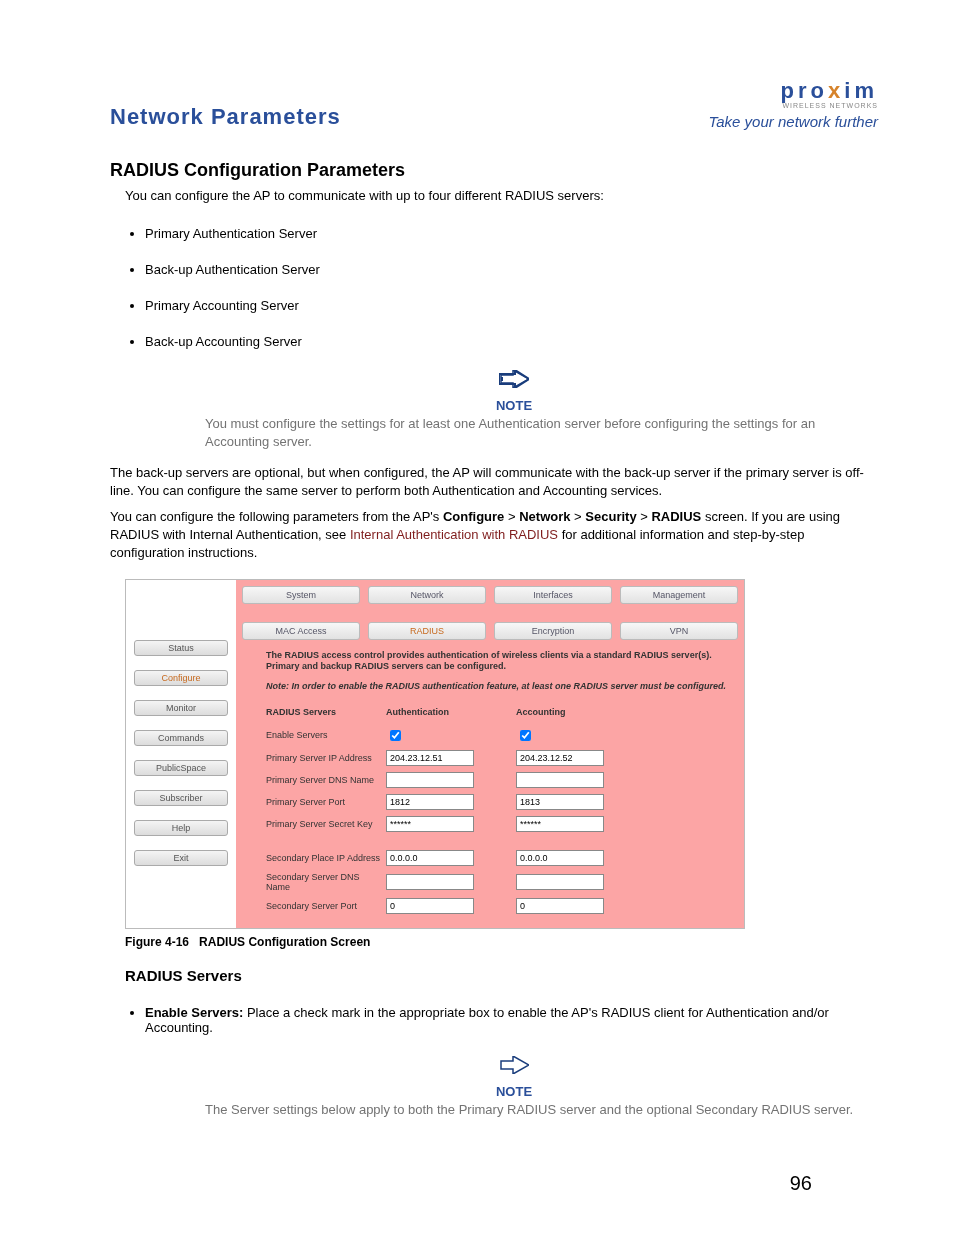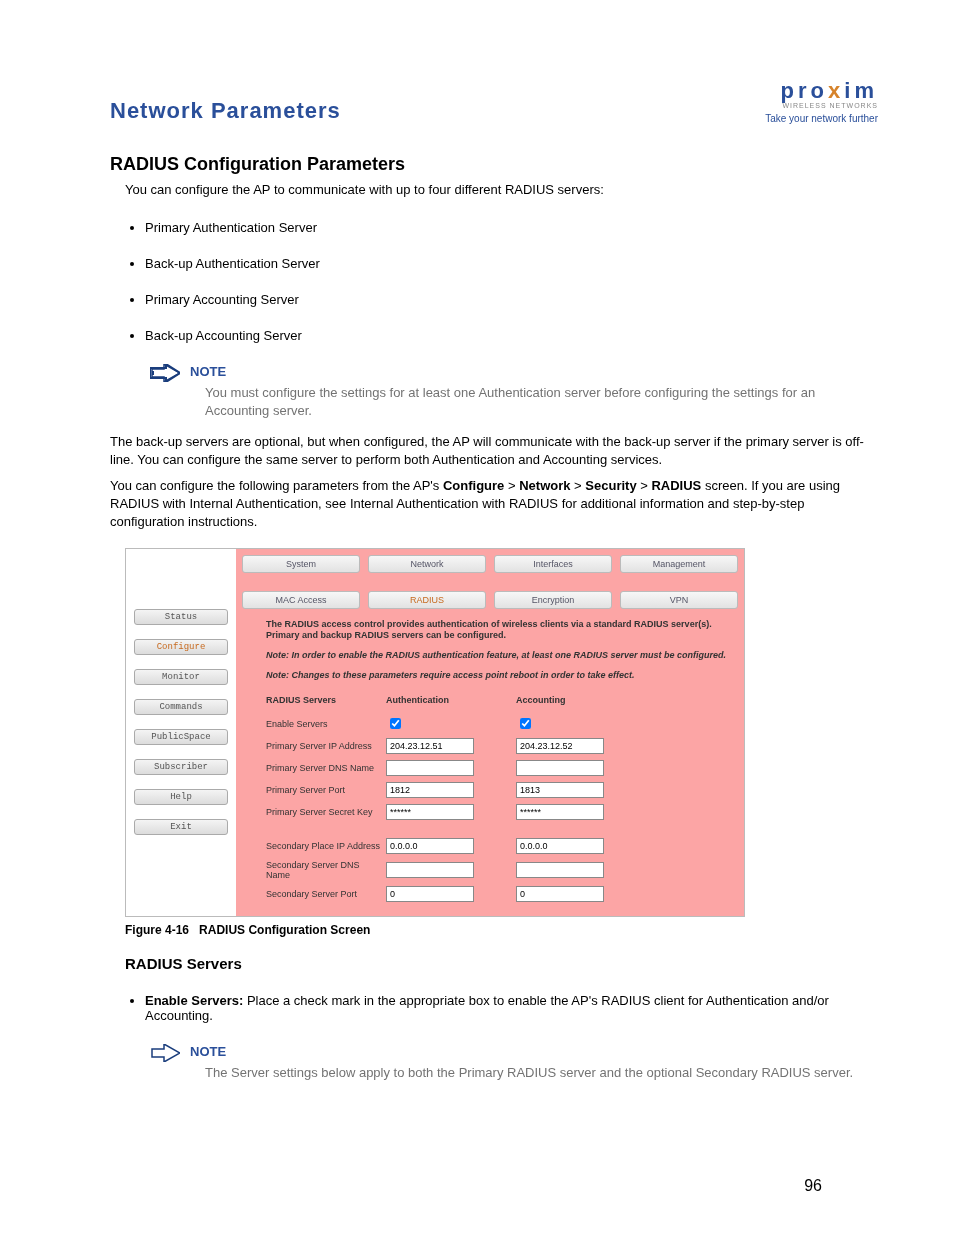--- a/index.html
+++ b/index.html
@@ -41,21 +41,22 @@
   .logo-x {
     color: #d6832b;
   }
   .logo-sub1 {
     color: #888;
     font-size: 7px;
     letter-spacing: 1px;
   }
   .logo-sub2 {
     color: #2a4f9a;
-    font-size: 10px;
+    font-size: 15px;
+    font-style: italic;
     margin-top: 4px;
     margin-left: 44px;
   }
   .h2 {
     font-size: 18px;
     font-weight: bold;
     margin: 10px 0 6px 0;
   }
   .h3 {
     font-size: 15px;
@@ -74,53 +75,54 @@
   }
   ul.bullets li {
     list-style: disc;
     margin: 21px 0;
   }
   .note-block {
     margin: 8px 0 12px 40px;
   }
   .note-row {
     display: flex;
-    align-items: flex-start;
+    align-items: center;
     gap: 10px;
+    flex-direction: column;
   }
   .note-arrow {
     width: 30px;
     height: 18px;
     flex-shrink: 0;
   }
   .note-arrow svg { display: block; }
   .note-heading {
     color: #2a4f9a;
     font-weight: bold;
     font-size: 13px;
   }
   .note-text {
     color: #737373;
     font-size: 13px;
     margin-left: 55px;
     margin-top: 2px;
     line-height: 1.4;
   }
-  .link { color: #000000; margin-top: 7px; }
+  .link { color: #7f1d1d; margin-top: 7px; }
   .bold { font-weight: bold; }
   .figure-caption {
     font-size: 12px;
     margin: 6px 0 18px 15px;
   }
   .figure-caption .fig-label { font-weight: bold; }
   .page-number {
     position: absolute;
     bottom: 40px;
-    right: 110px;
-    font-size: 16px;
+    right: 120px;
+    font-size: 20px;
   }
   
   .screenshot {
     width: 620px;
     margin: 16px 0 6px 15px;
     border: 1px solid #bbb;
     background: #fff;
     font-family: Verdana, Arial, sans-serif;
     font-size: 10px;
     color: #333;
@@ -138,21 +140,20 @@
   .ss-sidebtn {
     display: block;
     background: linear-gradient(#f4f4f4, #dcdcdc);
     border: 1px solid #aaa;
     border-radius: 3px;
     text-align: center;
     font-size: 9px;
     color: #555;
     padding: 2px 0;
     margin-bottom: 14px;
-    font-family: Liberation Mono, monospace;
   }
   .ss-sidebtn.active { color: #c76a1f; }
   .ss-main {
     flex: 1;
     background: #fca5a5;
     padding-bottom: 8px;
   }
   .ss-tabrow {
     display: flex;
     gap: 8px;
@@ -276,21 +277,20 @@
         </div>
         <div class="ss-tabrow" style="padding-top:18px">
           <span class="ss-tab">MAC Access</span>
           <span class="ss-tab active">RADIUS</span>
           <span class="ss-tab">Encryption</span>
           <span class="ss-tab">VPN</span>
         </div>
         <div class="ss-desc">
           <p class="boldline">The RADIUS access control provides authentication of wireless clients via a standard RADIUS server(s). Primary and backup RADIUS servers can be configured.</p>
           <p class="boldline italic">Note: In order to enable the RADIUS authentication feature, at least one RADIUS server must be configured.</p>
-          <p class="boldline italic">Note: Changes to these parameters require access point reboot in order to take effect.</p>
         </div>
         <div class="ss-form">
           <div class="ss-colhead">
             <div>RADIUS Servers</div>
             <div>Authentication</div>
             <div>Accounting</div>
           </div>
           <div class="ss-row">
             <div class="lbl">Enable Servers</div>
             <div class="col"><input type="checkbox" class="ss-check" checked="" style=""></div>

